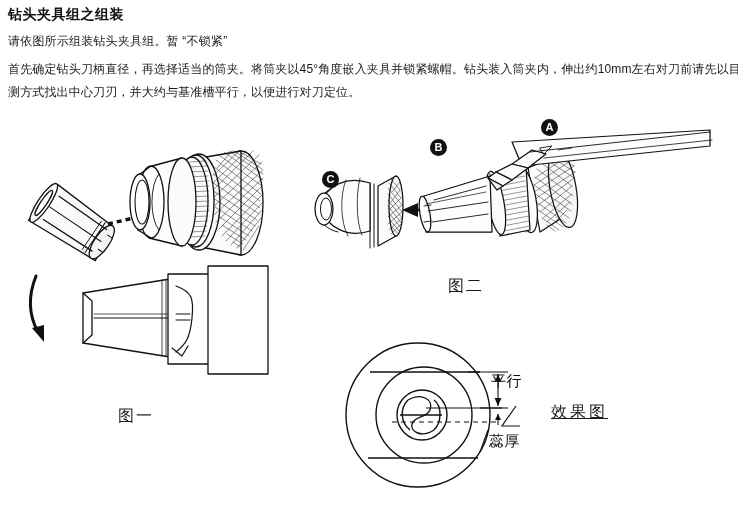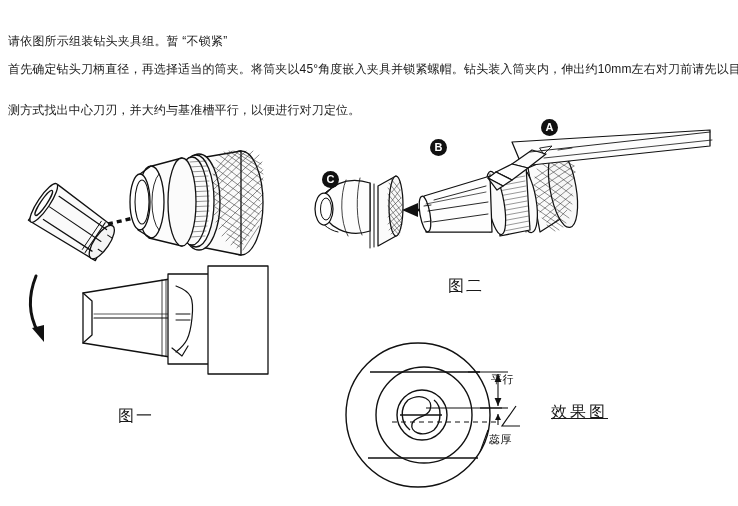--- a/index.html
+++ b/index.html
@@ -20,21 +20,21 @@
     color:#111;white-space:nowrap;
   }
   .para{
     position:absolute;left:8px;
     font-size:12px;line-height:19px;color:#1a1a1a;
     letter-spacing:.2px;
   }
   .p1{top:32px;white-space:nowrap;}
   .p2{top:60px;width:726px;}
   .p2 .ln{display:block;white-space:nowrap;letter-spacing:.15px;}
-  .p2 .ln2{margin-top:22px;}
+  .p2 .ln2{margin-top:5px;font-family:Liberation Mono, monospace;}
 
   
   .cap{
     position:absolute;font-size:16px;color:#1a1a1a;
     letter-spacing:2px;white-space:nowrap;
   }
   .cap-fig1{left:118px;top:406px;}
   .cap-fig2{left:448px;top:276px;}
   .cap-fig3{left:551px;top:402px;letter-spacing:3px;text-decoration:underline;}
 
@@ -47,37 +47,38 @@
     display:flex;align-items:center;justify-content:center;
     font-family:"Liberation Sans","DejaVu Sans",sans-serif;
     line-height:1;
   }
   .badge-a{left:541px;top:119px;}
   .badge-b{left:430px;top:139px;}
   .badge-c{left:322px;top:171px;}
 
   
   .ann{
-    position:absolute;font-size:11px;color:#111;
+    position:absolute;font-size:15px;color:#111;
     white-space:nowrap;letter-spacing:.5px;
   }
   .ann-parallel{left:491px;top:372px;}
   .ann-core{left:489px;top:432px;}
 
   svg{display:block;}
   .fig{position:absolute;}
   .fig1{left:0px;top:128px;}
   .fig2{left:300px;top:110px;}
   .fig3{left:330px;top:330px;}
 </style>
 </head>
 <body>
 
 <div id="page">
 
+  <div class="doc-title">钻头夹具组之组装</div>
 
   <div class="para p1">请依图所示组装钻头夹具组。暂 “不锁紧”</div>
 
   <div class="para p2">
     <span class="ln">首先确定钻头刀柄直径，再选择适当的筒夹。将筒夹以45°角度嵌入夹具并锁紧螺帽。钻头装入筒夹内，伸出约10mm左右对刀前请先以目</span>
     <span class="ln ln2">测方式找出中心刀刃，并大约与基准槽平行，以便进行对刀定位。</span>
   </div>
 
   <div class="fig fig1">
     <svg width="300" height="270" viewBox="0 0 300 270">

